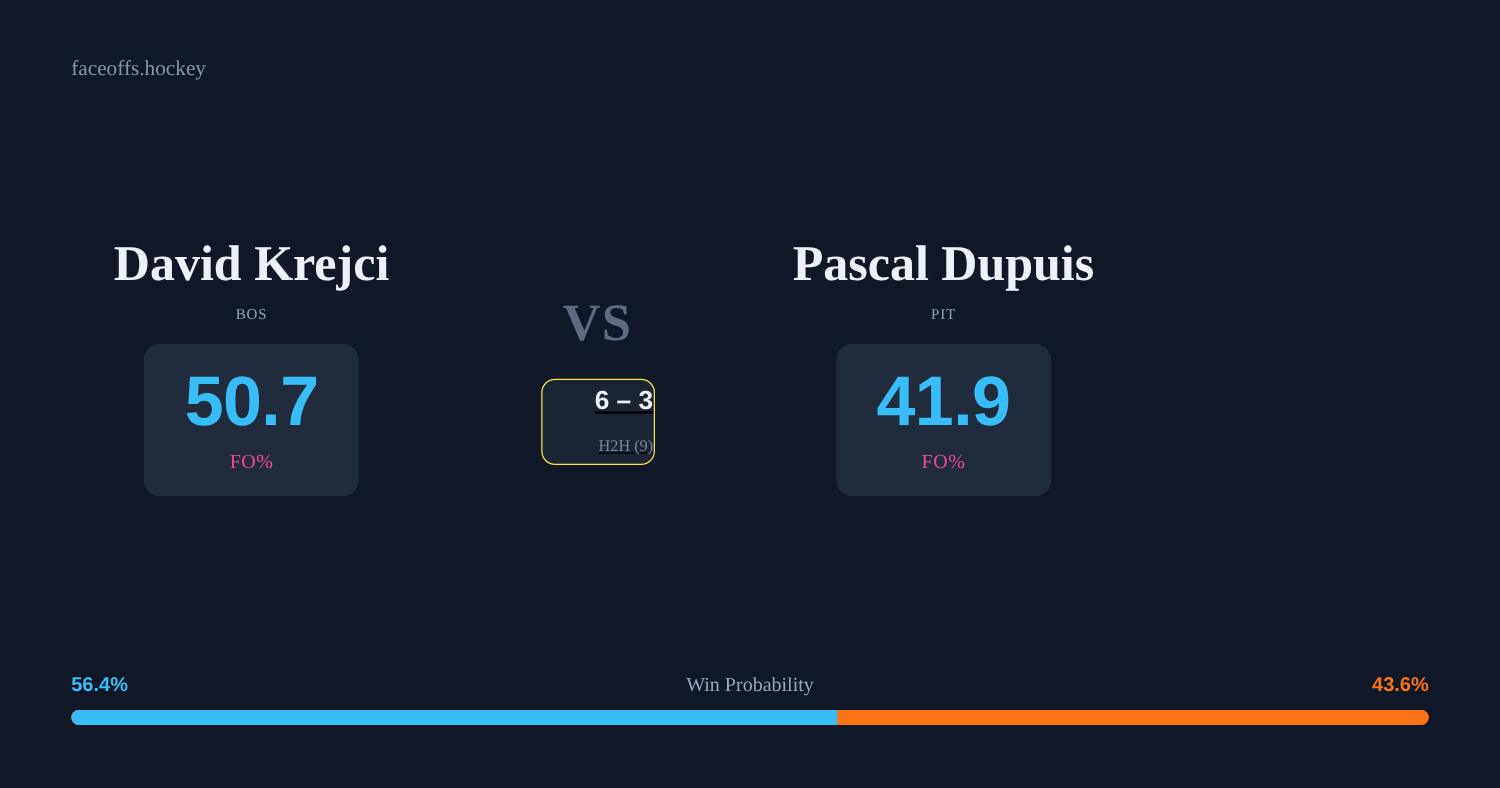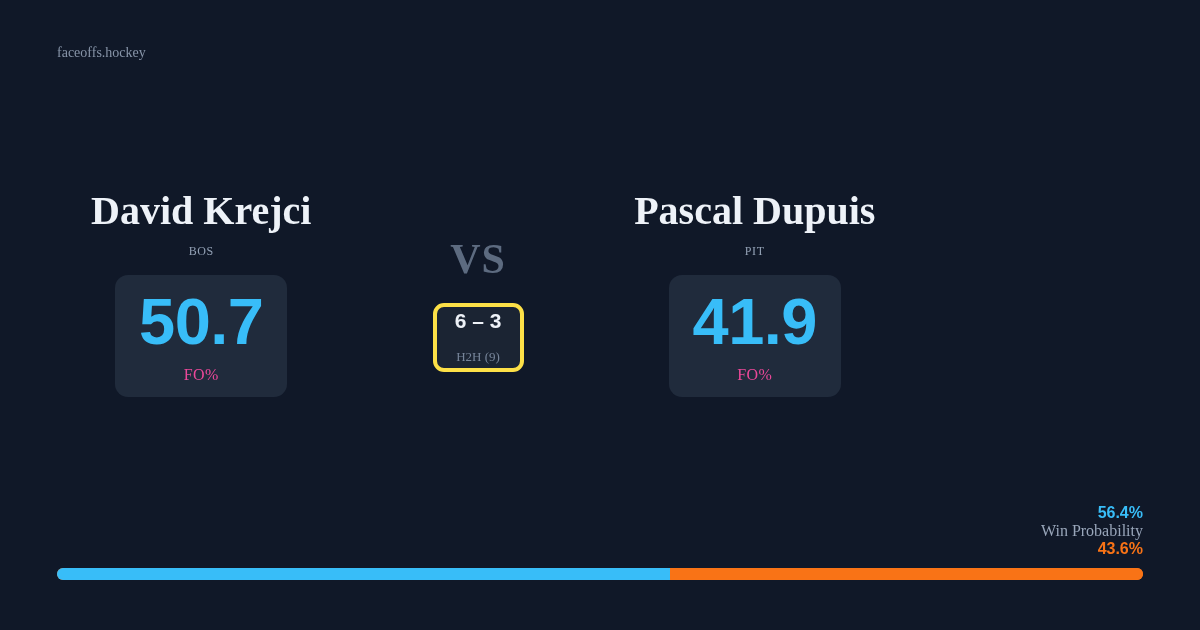--- a/index.html
+++ b/index.html
@@ -28,21 +28,21 @@
   .brand-title {
     font-family: "Liberation Serif", serif;
     font-weight: bold;
     font-size: 21px;
     letter-spacing: 1.1px;
     color: #38bdf8;
     line-height: 1;
   }
   .brand-site {
     font-family: "Liberation Serif", serif;
-    font-size: 14px;
+    font-size: 17px;
     color: #8794a8;
     line-height: 1;
   }
 
   
   .matchup {
     position: absolute;
     left: 0;
     top: 190px;
     width: 956px;
@@ -78,21 +78,21 @@
     background: #202b3c;
     border-radius: 13px;
     display: flex;
     flex-direction: column;
     align-items: center;
     justify-content: center;
   }
   .stat-value {
     font-family: "Liberation Sans", sans-serif;
     font-weight: bold;
-    font-size: 65px;
+    font-size: 56px;
     color: #38bdf8;
     line-height: 1;
     letter-spacing: -0.5px;
   }
   .stat-label {
     margin-top: 12px;
     font-family: "Liberation Serif", serif;
     font-size: 16px;
     color: #ec4899;
     letter-spacing: 0.4px;
@@ -112,27 +112,28 @@
     font-size: 42px;
     letter-spacing: 1px;
     color: #5d6b80;
     line-height: 1;
   }
   .record-card {
     margin-top: 23px;
     width: 91px;
     height: 69px;
     background: #1b2433;
-    border: 4px solid #fde047;
+    border: 1px solid #fde047;
     border-radius: 11px;
     display: flex;
     flex-direction: column;
-    align-items: center;
+    align-items: flex-end;
     justify-content: center;
     box-sizing: border-box;
+    text-decoration: underline;
   }
   .record-score {
     font-family: "Liberation Sans", sans-serif;
     font-weight: bold;
     font-size: 21px;
     color: #edf1f7;
     line-height: 1;
   }
   .record-label {
     margin-top: 18px;
@@ -143,24 +144,23 @@
 
   
   .winprob {
     position: absolute;
     left: 57px;
     bottom: 50px;
     width: 1086px;
   }
   .winprob-row {
     display: flex;
-    align-items: flex-end;
+    align-items: flex-start;
     justify-content: space-between;
     margin-bottom: 10px;
-    flex-direction: column;
   }
   .winprob-left {
     font-family: "Liberation Sans", sans-serif;
     font-weight: bold;
     font-size: 16px;
     color: #38bdf8;
   }
   .winprob-caption {
     font-family: "Liberation Serif", serif;
     font-size: 16px;

